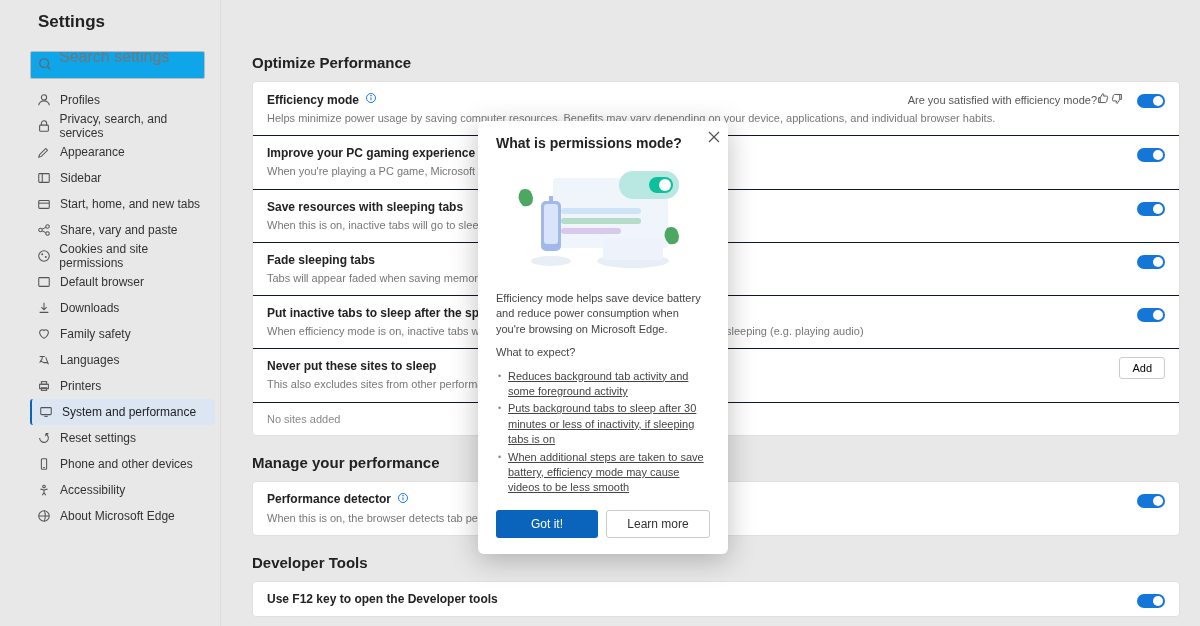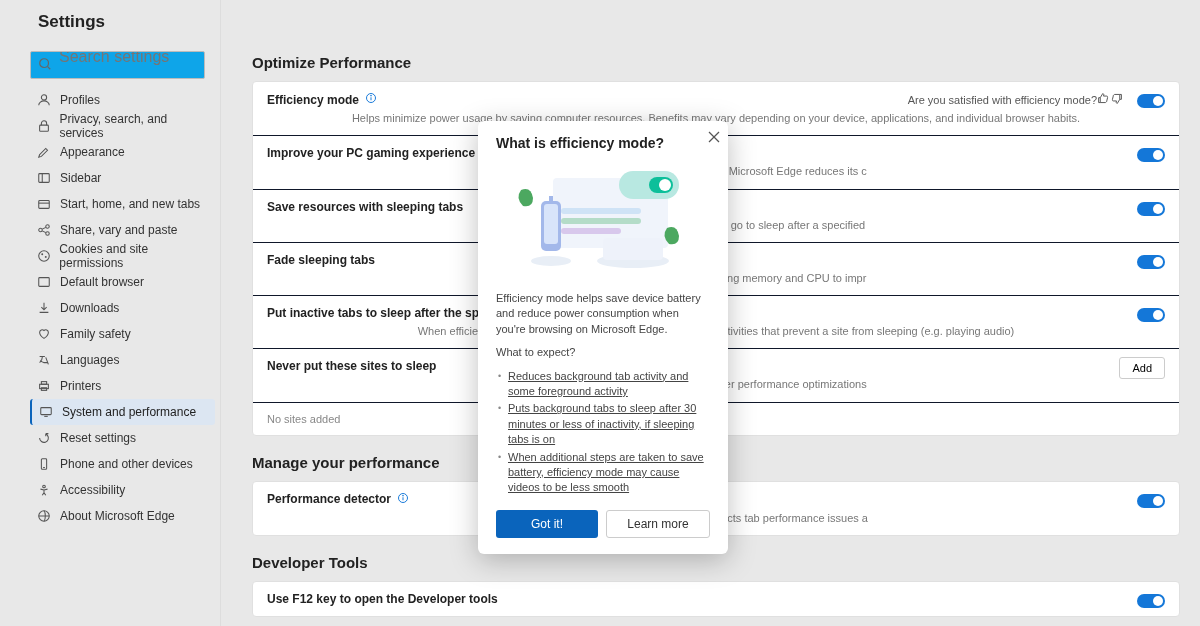--- a/index.html
+++ b/index.html
@@ -15,21 +15,21 @@
 .nav-item.active { background: #dce6f2; border-left: 2px solid #0a64bc; color: #222; }
 
 .divider { position: absolute; left: 220px; top: 0; width: 1px; height: 626px; background: #ddd; }
 
 .main { position: absolute; left: 252px; top: 0; right: 20px; padding-top: 8px; }
 .section-h { font-size: 15px; font-weight: 600; margin: 18px 0 10px 0; color: #222; }
 .card { background: #fff; border: 1px solid #e0e0e0; border-radius: 4px; }
 .row { border-bottom: 1px solid #0f172a; padding: 10px 14px; position: relative; }
 .row:last-child { border-bottom: none; }
 .row-title { font-size: 12px; font-weight: 600; color: #222; display: flex; align-items: center; gap: 6px; }
-.row-desc { font-size: 11px; color: #777; margin-top: 4px; line-height: 1.3; text-align: center; }
+.row-desc { font-size: 11px; color: #777; margin-top: 4px; line-height: 1.3; }
 .info-ic { color: #1477d8; }
 .toggle { position: absolute; right: 14px; top: 12px; width: 28px; height: 14px; background: #1477d8; border-radius: 8px; display: flex; align-items: center; justify-content: flex-end; padding: 0 2px; cursor: pointer; }
 .toggle::after { content: ""; width: 10px; height: 10px; background: #fff; border-radius: 50%; }
 .feedback { position: absolute; right: 56px; top: 10px; display: flex; align-items: center; gap: 0; font-size: 11px; color: #555; }
 .no-sites { font-size: 11px; color: #888; padding: 10px 14px; }
 .add-btn { position: absolute; right: 14px; top: 8px; font-size: 11px; border: 1px solid #ccc; background: #fff; padding: 4px 12px; border-radius: 3px; cursor: pointer; }
 
 .dim { position: absolute; inset: 0; background: rgba(0,0,0,0.05); }
 
 .modal { position: absolute; left: 478px; top: 121px; width: 250px; background: #fff; border-radius: 6px; box-shadow: 0 6px 28px rgba(0,0,0,0.25); padding: 14px 18px 16px 18px; }
@@ -287,21 +287,21 @@
     </div>
 </main>
 
 <div class="modal">
   <span class="modal-close">
     <svg width="12" height="12" viewBox="0 0 12 12" stroke="#555" stroke-width="1.2">
         <line x1="1" y1="1" x2="11" y2="11"></line>
         <line x1="11" y1="1" x2="1" y2="11"></line>
       </svg>
   </span>
-  <h2>What is efficiency mode?</h2>
+  <h2>What is permissions mode?</h2>
   <div class="illus">
     <svg width="200" height="110" viewBox="0 0 200 110">
       <rect x="50" y="12" width="115" height="70" rx="4" fill="#f0f4fb"></rect>
       <rect x="116" y="5" width="60" height="28" rx="14" fill="#b8e8e1"></rect>
       <rect x="146" y="11" width="24" height="16" rx="8" fill="#0dbf9a"></rect>
       <circle cx="162" cy="19" r="6" fill="#fff"></circle>
       <rect x="58" y="42" width="80" height="6" rx="3" fill="#cfe3f6"></rect>
       <rect x="58" y="52" width="80" height="6" rx="3" fill="#b4dcc8"></rect>
       <rect x="58" y="62" width="60" height="6" rx="3" fill="#d8c8ec"></rect>
       <ellipse cx="48" cy="95" rx="20" ry="5" fill="#e8eef6"></ellipse>

